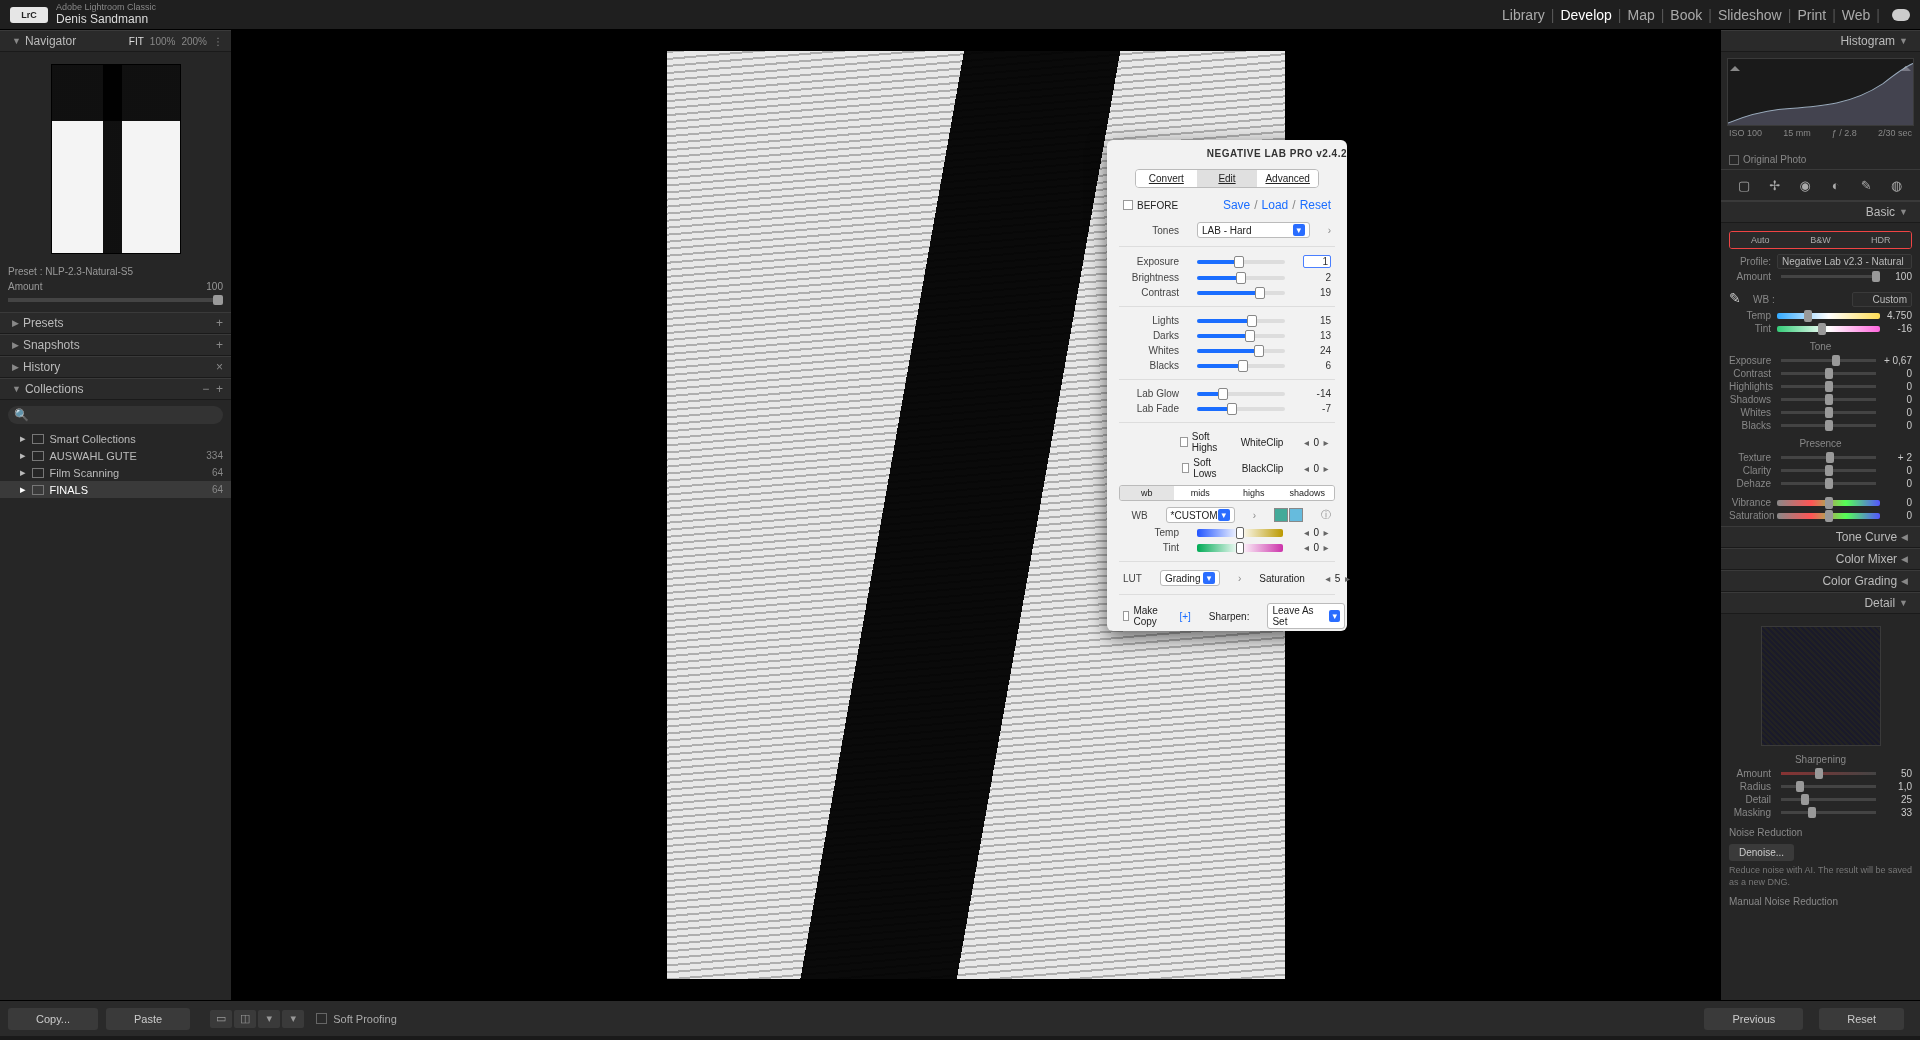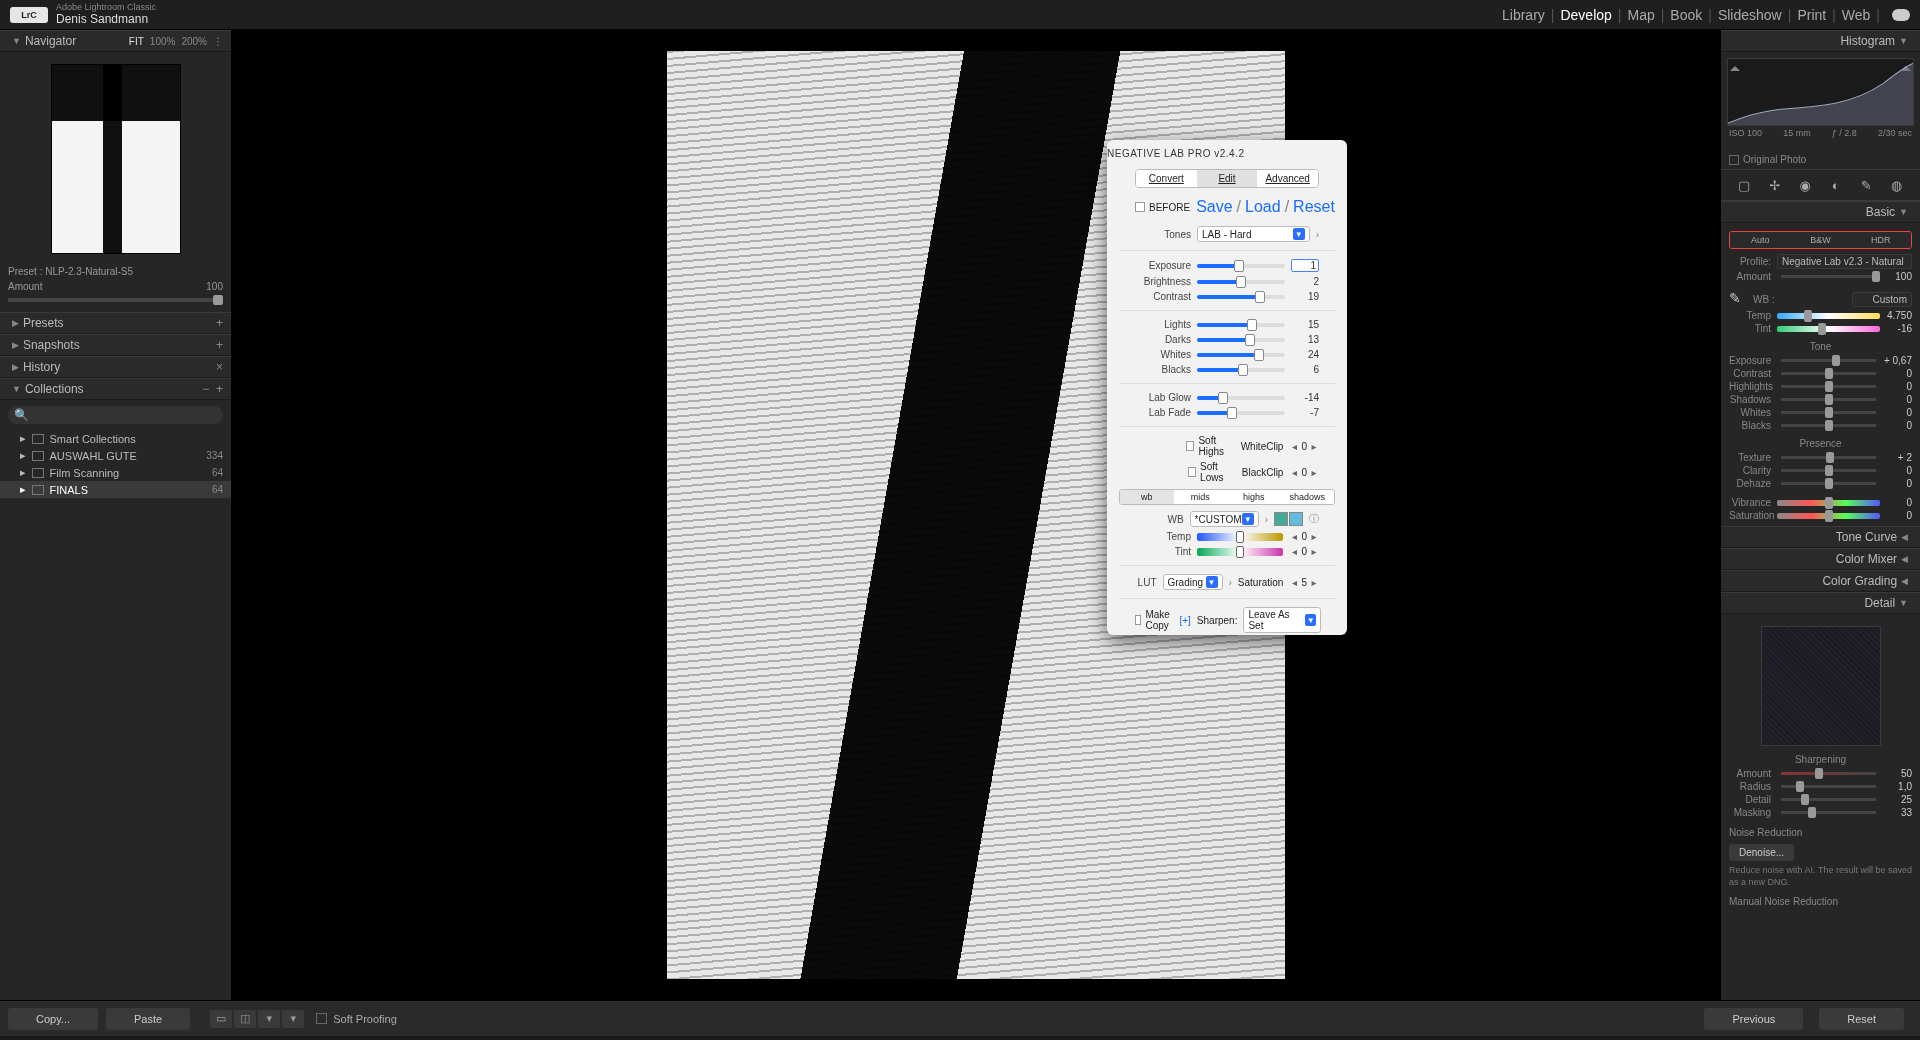--- a/index.html
+++ b/index.html
@@ -40,25 +40,25 @@
   .coll-item.sel { background:#3a3a3a; color:#fff;}
   .coll-item .box{ width:12px;height:10px;border:1px solid #777;margin-right:6px;}
   
   .main-image { width:618px; height:928px; background:#fff; background:
      linear-gradient(100deg, #e8e8e8 0 38%, #0a0a0a 38% 58%, #e8e8e8 58% 100%),
      repeating-linear-gradient(175deg, rgba(0,0,0,.25) 0 2px, transparent 2px 7px);
      background-blend-mode: multiply;
   }
   
   .nlp { position:absolute; left:875px; top:110px; width:240px; background:#f2f2f2; border-radius:6px; box-shadow:0 6px 20px rgba(0,0,0,.6); color:#222; font-size:10px;}
-  .nlp-title { text-align:left; font-size:10px; font-weight:400; padding:8px 0 6px; letter-spacing:.5px; color:#333;}
+  .nlp-title { text-align:right; font-size:10px; font-weight:700; padding:8px 0 6px; letter-spacing:.5px; color:#333;}
   .nlp-tabs { display:flex; justify-content:center; gap:0; margin:4px 28px 8px; border:1px solid #bbb; border-radius:4px; overflow:hidden;text-decoration:underline;}
   .nlp-tabs span{ flex:1; text-align:center; padding:3px 0; background:#fff; cursor:pointer; font-size:10px;}
   .nlp-tabs .on{ background:#e0e0e0;}
-  .nlp-row { display:flex; align-items:center; padding:2px 28px; gap:6px;}
+  .nlp-row { display:flex; align-items:center; padding:2px 16px; gap:18px;}
   .nlp-row .lbl { width:56px; text-align:right; color:#444;}
   .nlp-slider { flex:1; height:4px; background:#ddd; border-radius:2px; position:relative;}
   .nlp-slider .fill{position:absolute;left:0;top:0;bottom:0;background:#1a6dff;border-radius:2px;}
   .nlp-slider .knob{position:absolute;top:-4px;width:10px;height:12px;background:#fff;border:1px solid #888;border-radius:2px;transform:translateX(-50%);}
   .nlp-val { width:28px; text-align:right; color:#333;}
   .nlp-val.boxed { border:1px solid #4a7fff; background:#fff; border-radius:2px; padding:0 2px;}
   .nlp-select { flex:1; background:#fff; border:1px solid #bbb; border-radius:3px; padding:1px 4px; display:flex; justify-content:space-between; align-items:center;}
   .nlp-select .arr{background:#2a6dff;color:#fff;width:12px;height:12px;border-radius:2px;font-size:9px;text-align:center;line-height:12px;}
   .nlp-sep { height:1px; background:#ddd; margin:6px 12px;}
   .nlp-seg { display:flex; margin:4px 12px; border:1px solid #bbb; border-radius:3px; overflow:hidden;}
@@ -66,21 +66,21 @@
   .nlp-seg .on{background:#e4e4e4;}
   .nlp-check { display:flex; align-items:center; gap:4px;}
   .nlp-check .cb{width:10px;height:10px;border:1px solid #999;background:#fff;}
   .nlp-stepper{display:flex;align-items:center;gap:2px;}
   .nlp-stepper .btn{width:10px;text-align:center;color:#666;cursor:pointer;}
   .nlp-swatches{display:flex;gap:1px;}
   .nlp-swatches span{width:14px;height:14px;border:1px solid #888;}
   .nlp-footer{display:flex;justify-content:flex-end;gap:8px;padding:10px 12px 12px;border-top:1px solid #ddd;margin-top:8px;}
   .nlp-btn{padding:3px 14px;border-radius:4px;border:1px solid #bbb;background:#fff;font-size:11px;cursor:pointer;}
   .nlp-btn.primary{background:#1a6dff;color:#fff;border-color:#1a6dff;}
-  .nlp-links{margin-left:auto;display:flex;gap:4px;font-size:16px;}
+  .nlp-links{margin-left:auto;display:flex;gap:4px;font-size:12px;}
   .nlp-links a{color:#1a6dff;cursor:pointer;}
   .nlp-links .sep{color:#888;}
   .color-bar{flex:1;height:8px;border-radius:2px;position:relative;}
   .color-bar .k{position:absolute;top:-2px;left:50%;width:8px;height:12px;background:#fff;border:1px solid #666;border-radius:2px;transform:translateX(-50%);}
   
   .histogram { height:98px; padding:6px; }
   .histo-box { height:68px; background:#1a1a1a; border:1px solid #3a3a3a; position:relative; overflow:hidden;}
   .histo-curve{position:absolute;left:0;right:0;bottom:0;height:62px;}
   .histo-tri{position:absolute;top:2px;width:0;height:0;border:5px solid transparent;}
   .histo-tri.l{left:2px;border-bottom-color:#888;}

